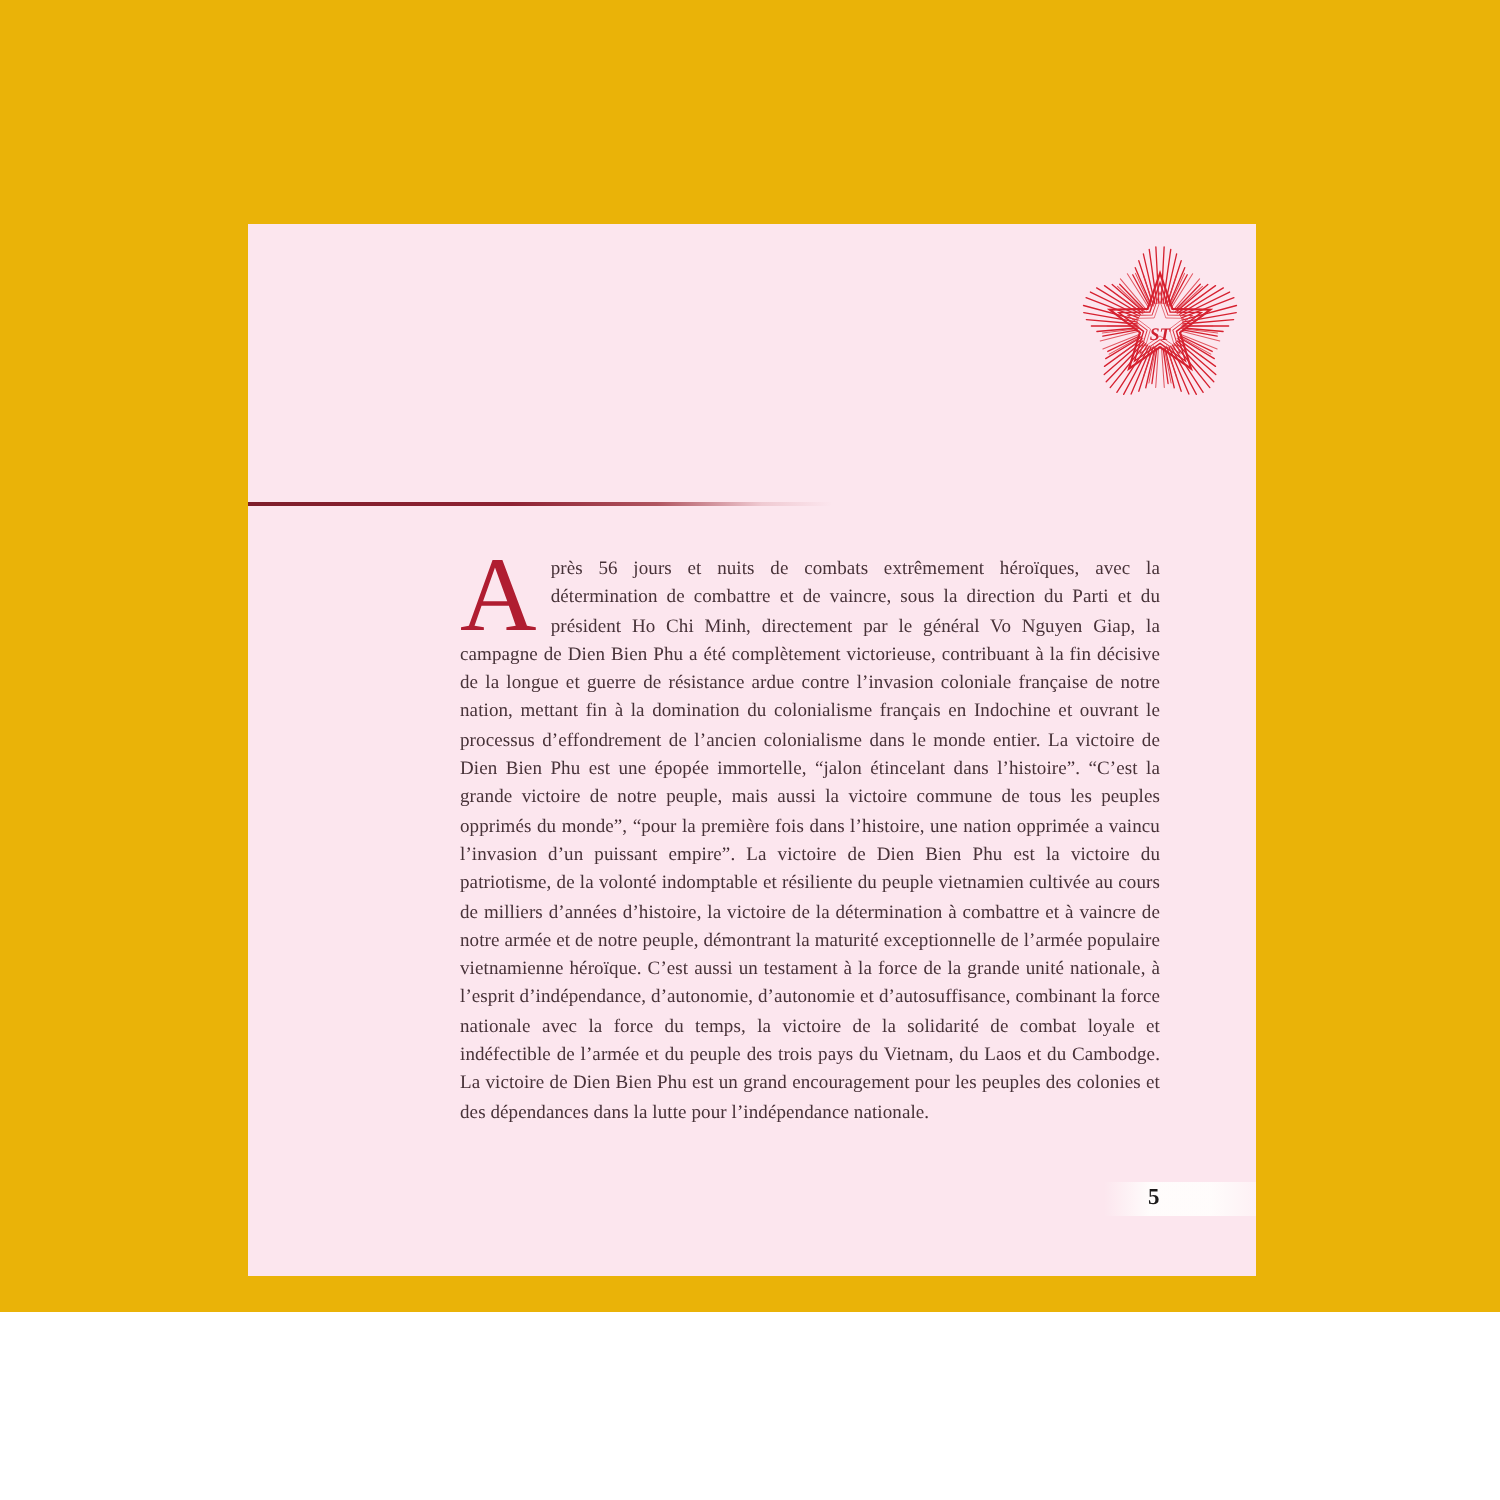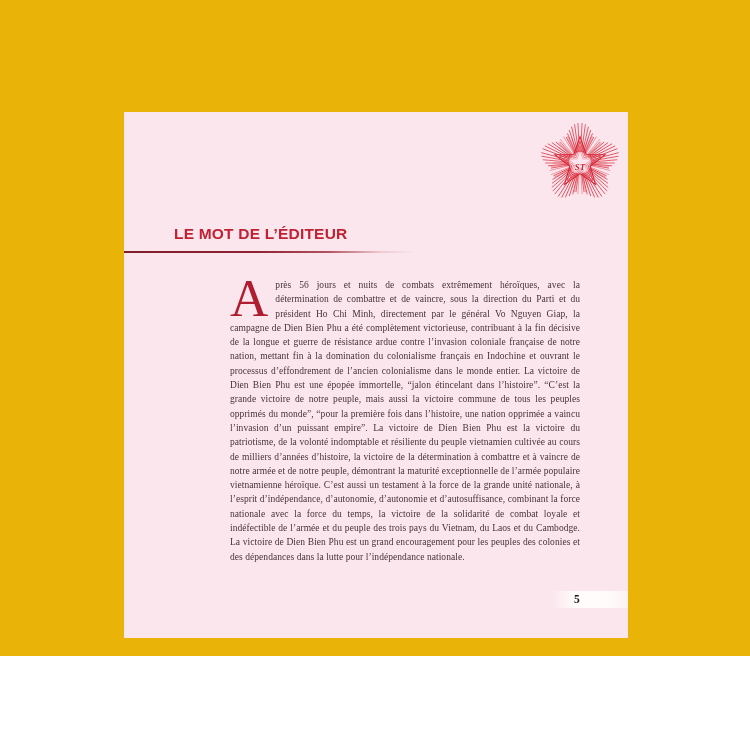--- a/index.html
+++ b/index.html
@@ -143,21 +143,20 @@
       <use href="#fanB" transform="rotate(324)"></use>
 
       <use href="#star5" stroke="#d6202f" stroke-width="1.2"></use>
       <use href="#star5" stroke="#d6202f" stroke-width="1.0" transform="scale(0.82)"></use>
       <use href="#star5" stroke="#dc3540" stroke-width="0.9" transform="scale(0.64)"></use>
       <use href="#star5" stroke="#dc3540" stroke-width="0.8" transform="scale(0.47)"></use>
 
       <text x="0" y="8" text-anchor="middle" font-size="10" font-weight="bold" font-style="italic" font-family="Liberation Serif, serif" fill="#cf2030">ST</text>
     </svg>
 
-    <div class="heading">LE MOT DE L’ÉDITEUR</div>
 
     <div class="heading-rule"></div>
 
     <div class="body-text"><span class="dropcap">A</span><span>près 56 jours et nuits de combats extrêmement héroïques, avec la détermination de combattre et de vaincre, sous la direction du Parti et du président Ho Chi Minh, directement par le général Vo Nguyen Giap, la campagne de Dien Bien Phu a été complètement victorieuse, contribuant à la fin décisive de la longue et guerre de résistance ardue contre l’invasion coloniale française de notre nation, mettant fin à la domination du colonialisme français en Indochine et ouvrant le processus d’effondrement de l’ancien colonialisme dans le monde entier. La victoire de Dien Bien Phu est une épopée immortelle, “jalon étincelant dans l’histoire”. “C’est la grande victoire de notre peuple, mais aussi la victoire commune de tous les peuples opprimés du monde”, “pour la première fois dans l’histoire, une nation opprimée a vaincu l’invasion d’un puissant empire”. La victoire de Dien Bien Phu est la victoire du patriotisme, de la volonté indomptable et résiliente du peuple vietnamien cultivée au cours de milliers d’années d’histoire, la victoire de la détermination à combattre et à vaincre de notre armée et de notre peuple, démontrant la maturité exceptionnelle de l’armée populaire vietnamienne héroïque. C’est aussi un testament à la force de la grande unité nationale, à l’esprit d’indépendance, d’autonomie, d’autonomie et d’autosuffisance, combinant la force nationale avec la force du temps, la victoire de la solidarité de combat loyale et indéfectible de l’armée et du peuple des trois pays du Vietnam, du Laos et du Cambodge. La victoire de Dien Bien Phu est un grand encouragement pour les peuples des colonies et des dépendances dans la lutte pour l’indépendance nationale.</span></div>
 
     <div class="pageno-band">
       <span class="pageno">5</span>
     </div>
 
   </div>

